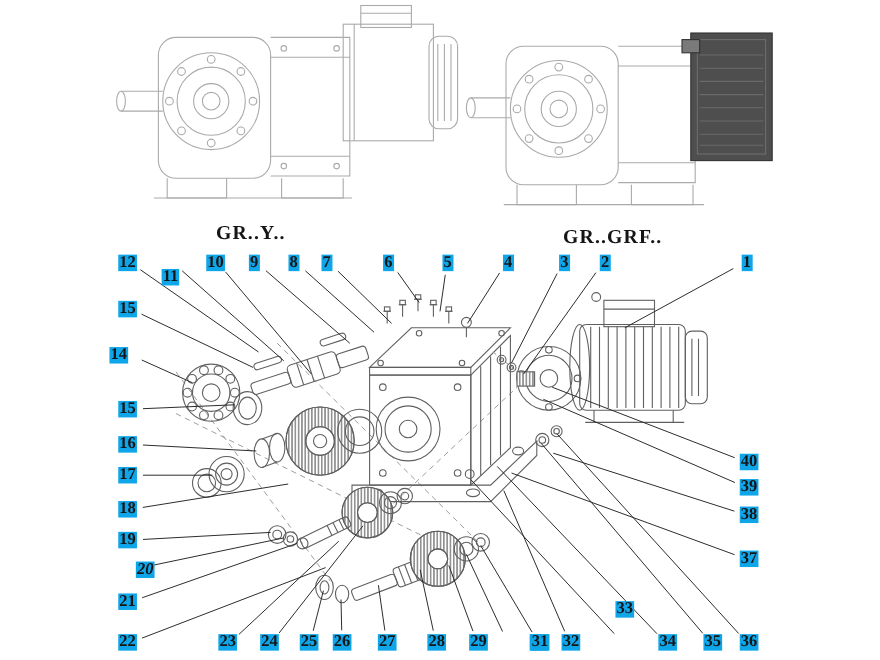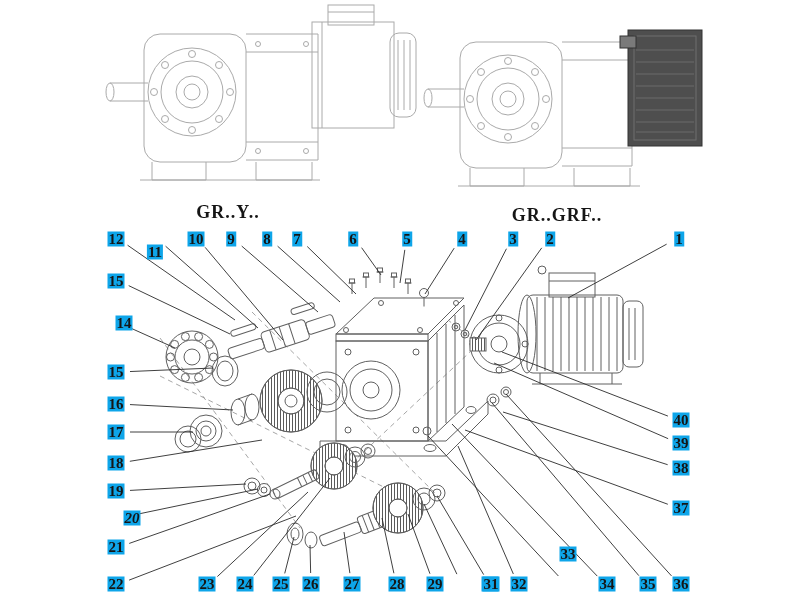--- a/index.html
+++ b/index.html
@@ -343,21 +343,21 @@
       <span class="callout" style="left: 462px; top: 239px;">4</span>
       <span class="callout" style="left: 407px; top: 239px;">5</span>
       <span class="callout" style="left: 353px; top: 239px;">6</span>
       <span class="callout" style="left: 297px; top: 239px;">7</span>
       <span class="callout" style="left: 267px; top: 239px;">8</span>
       <span class="callout" style="left: 231px; top: 239px;">9</span>
       <span class="callout" style="left: 196px; top: 239px;">10</span>
       <span class="callout" style="left: 155px; top: 252px;">11</span>
       <span class="callout" style="left: 116px; top: 239px;">12</span>
       <span class="callout" style="left: 116px; top: 281px;">15</span>
-      <span class="callout" style="left: 124px; top: 323px;">14</span>
+      <span class="callout" style="left: 108px; top: 323px;">14</span>
       <span class="callout" style="left: 116px; top: 372px;">15</span>
       <span class="callout" style="left: 116px; top: 404px;">16</span>
       <span class="callout" style="left: 116px; top: 432px;">17</span>
       <span class="callout" style="left: 116px; top: 463px;">18</span>
       <span class="callout" style="left: 116px; top: 491px;">19</span>
       <span class="callout" style="left: 132px; top: 518px; font-style: italic;">20</span>
       <span class="callout" style="left: 116px; top: 547px;">21</span>
       <span class="callout" style="left: 116px; top: 584px;">22</span>
       <span class="callout" style="left: 207px; top: 584px;">23</span>
       <span class="callout" style="left: 245px; top: 584px;">24</span>

